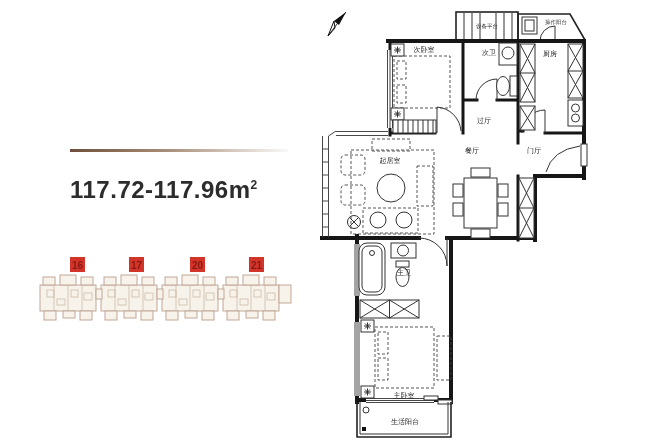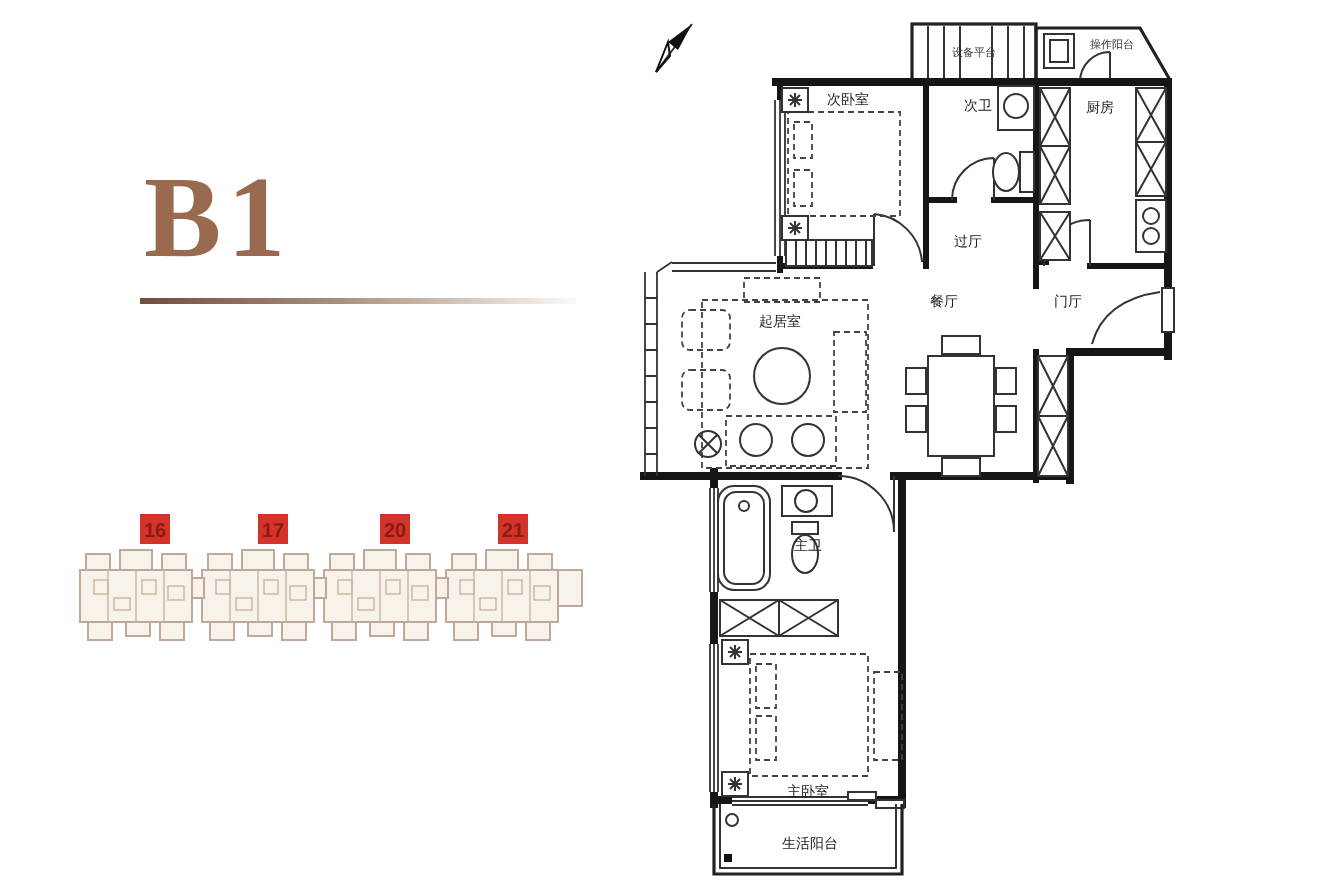--- a/index.html
+++ b/index.html
@@ -30,22 +30,22 @@
   .bldg-line{stroke:#c9b5a2;stroke-width:0.7;fill:none;}
   .badge{fill:#d2342a;}
   .badge-num{font-family:"Liberation Sans",sans-serif;font-size:10px;font-weight:bold;
         fill:#8a1a12;text-anchor:middle;}
 </style>
 </head>
 <body>
 
 <div class="page">
 
-  <div class="unit-title">B1</div>
   <div class="title-divider"></div>
+  <div class="unit-area"><span>117.72-117.96m</span><sup>2</sup></div>
 
   <svg class="keyplan" viewBox="0 0 265 72">
     <defs>
       <g id="bldg">
         <rect class="bldg-part" x="0" y="10" width="56" height="26"></rect>
         <rect class="bldg-part" x="3" y="2" width="12" height="8"></rect>
         <rect class="bldg-part" x="20" y="0" width="16" height="10"></rect>
         <rect class="bldg-part" x="41" y="2" width="12" height="8"></rect>
         <rect class="bldg-part" x="4" y="36" width="12" height="9"></rect>
         <rect class="bldg-part" x="23" y="36" width="12" height="7"></rect>

